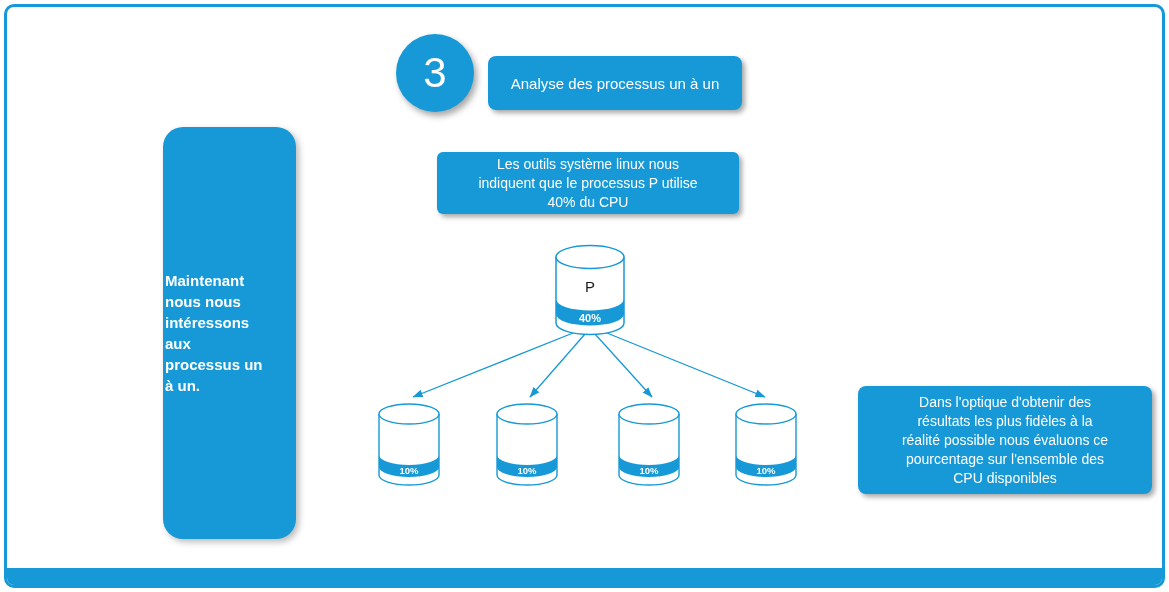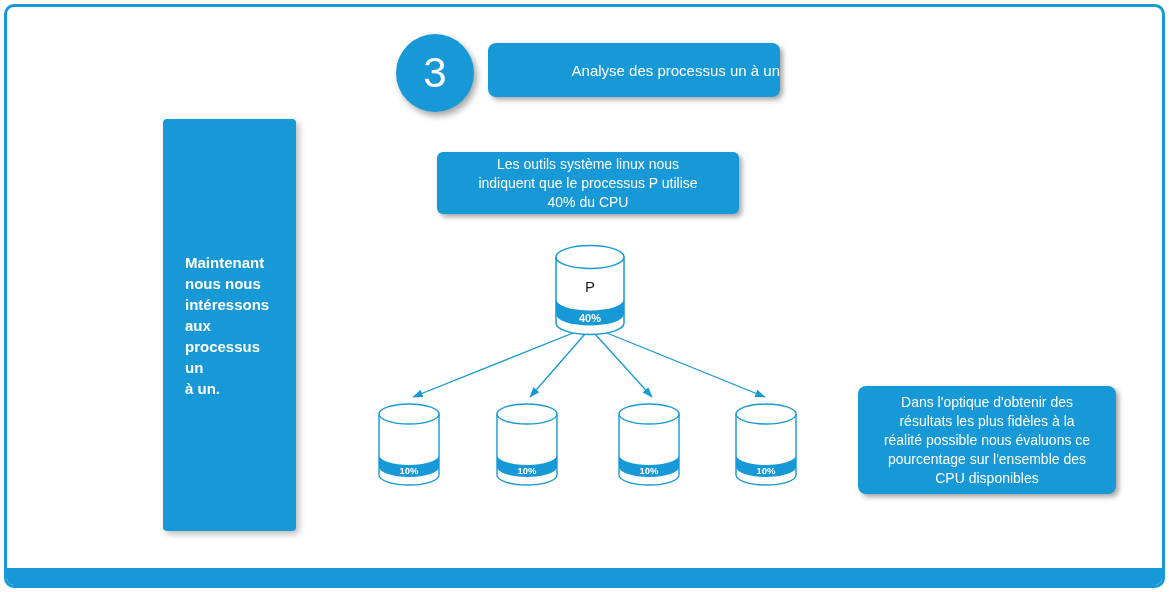--- a/index.html
+++ b/index.html
@@ -13,41 +13,41 @@
   }
   .bottom-bar{
     position:absolute;left:0;right:0;bottom:0;height:17px;background:#1699d6;
   }
   .step-circle{
     position:absolute;left:389px;top:27px;width:78px;height:78px;border-radius:50%;
     background:#1699d6;color:#fff;display:flex;align-items:center;justify-content:center;
     font-size:42px;box-shadow:3px 4px 6px rgba(60,60,60,.45);
   }
   .title-box{
-    position:absolute;left:481px;top:36px;width:292px;height:54px;border-radius:8px;
-    background:#1699d6;color:#fff;display:flex;align-items:center;justify-content:flex-end;
+    position:absolute;left:481px;top:49px;width:254px;height:54px;border-radius:8px;
+    background:#1699d6;color:#fff;display:flex;align-items:center;justify-content:center;
     font-size:15px;box-shadow:3px 3px 5px rgba(60,60,60,.45);
   }
   .left-panel{
-    position:absolute;left:156px;top:112px;width:133px;height:412px;border-radius:4px;
+    position:absolute;left:156px;top:120px;width:133px;height:412px;border-radius:20px;
     background:#1699d6;color:#fff;display:flex;flex-direction:column;justify-content:center;
-    padding:0 22px;box-sizing:border-box;font-size:15px;line-height:21px;
+    padding:0 2px;box-sizing:border-box;font-size:15px;line-height:21px;
     box-shadow:3px 3px 6px rgba(60,60,60,.35);
   }
   .left-panel p{margin:0;white-space:pre-line;}
   .left-panel p.bold{font-weight:bold;}
   .left-panel p.body{margin-top:26px;}
   .center-note{
     position:absolute;left:430px;top:145px;width:302px;height:62px;border-radius:6px;
     background:#1699d6;color:#fff;display:flex;align-items:center;justify-content:center;
     text-align:center;font-size:14px;line-height:19px;
     box-shadow:3px 3px 5px rgba(60,60,60,.45);
   }
   .right-note{
-    position:absolute;left:851px;top:379px;width:258px;height:108px;border-radius:8px;
+    position:absolute;left:851px;top:379px;width:294px;height:108px;border-radius:8px;
     background:#1699d6;color:#fff;display:flex;align-items:center;justify-content:center;
     text-align:center;font-size:14px;line-height:19px;
     box-shadow:3px 3px 5px rgba(60,60,60,.45);
   }
   .pre{white-space:pre-line;}
   .cyl{position:absolute;}
   .cyl-p{left:547px;top:237px;}
   .cyl-c1{left:370px;top:396px;}
   .cyl-c2{left:488px;top:396px;}
   .cyl-c3{left:610px;top:396px;}

